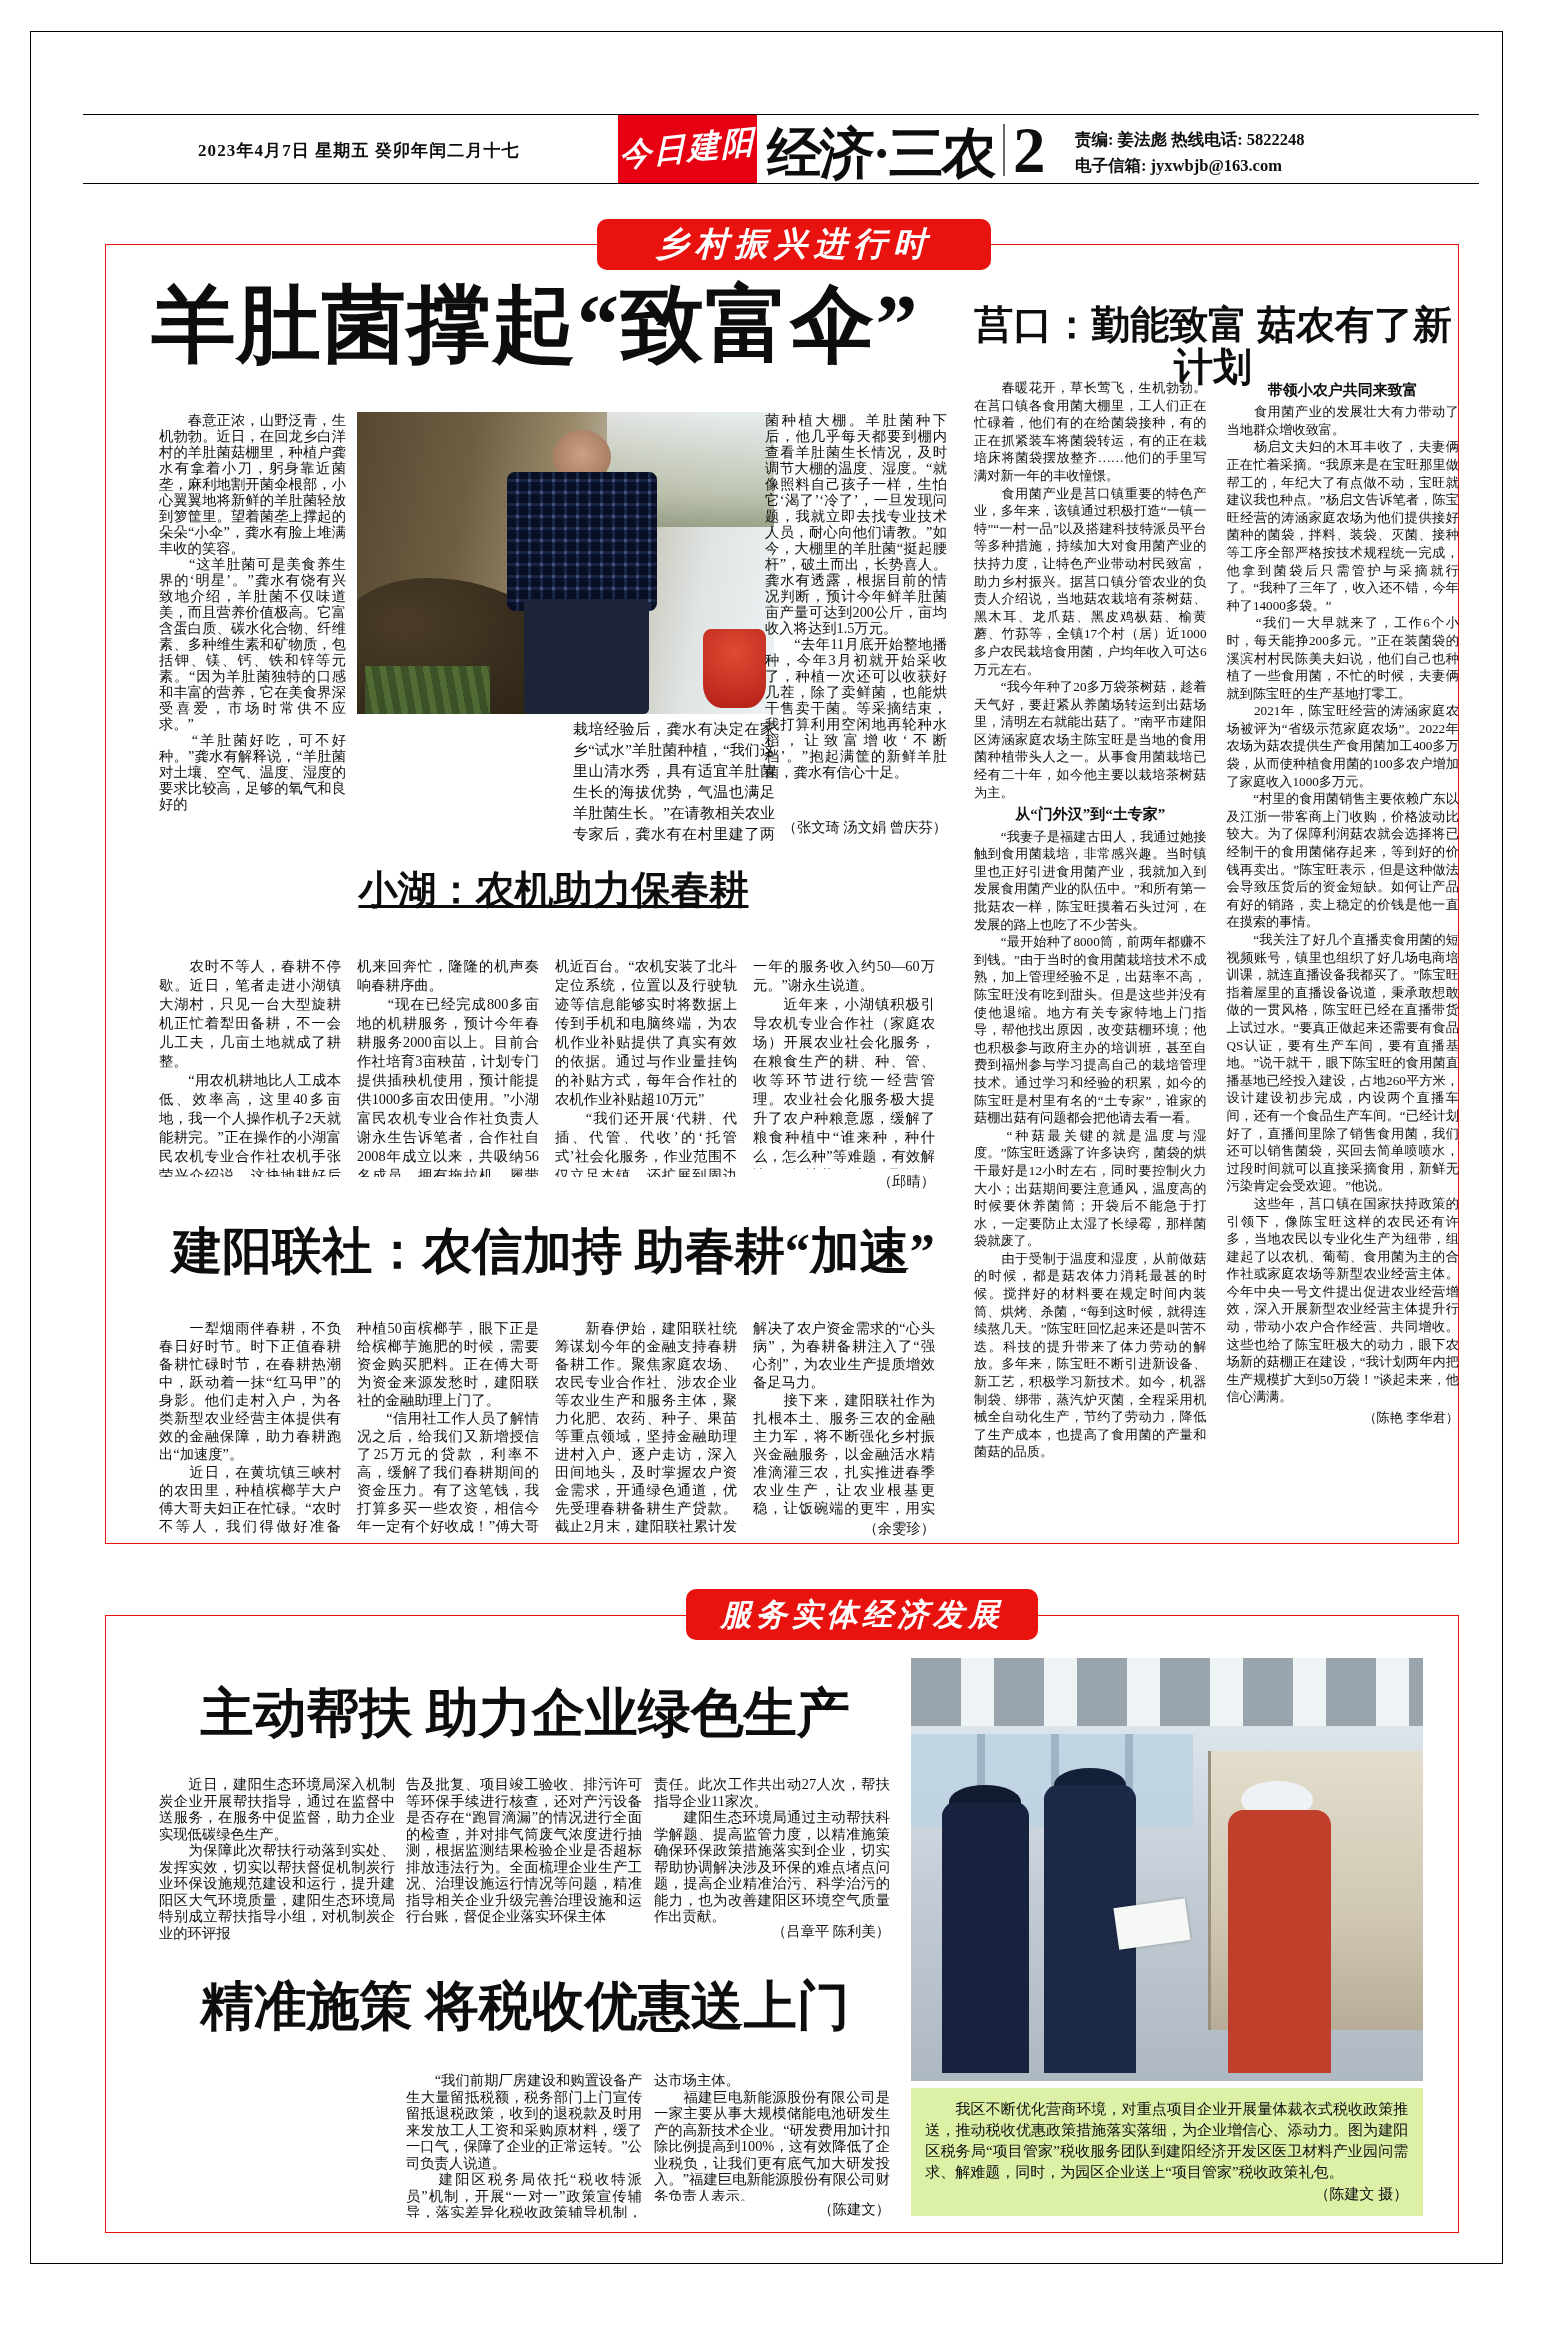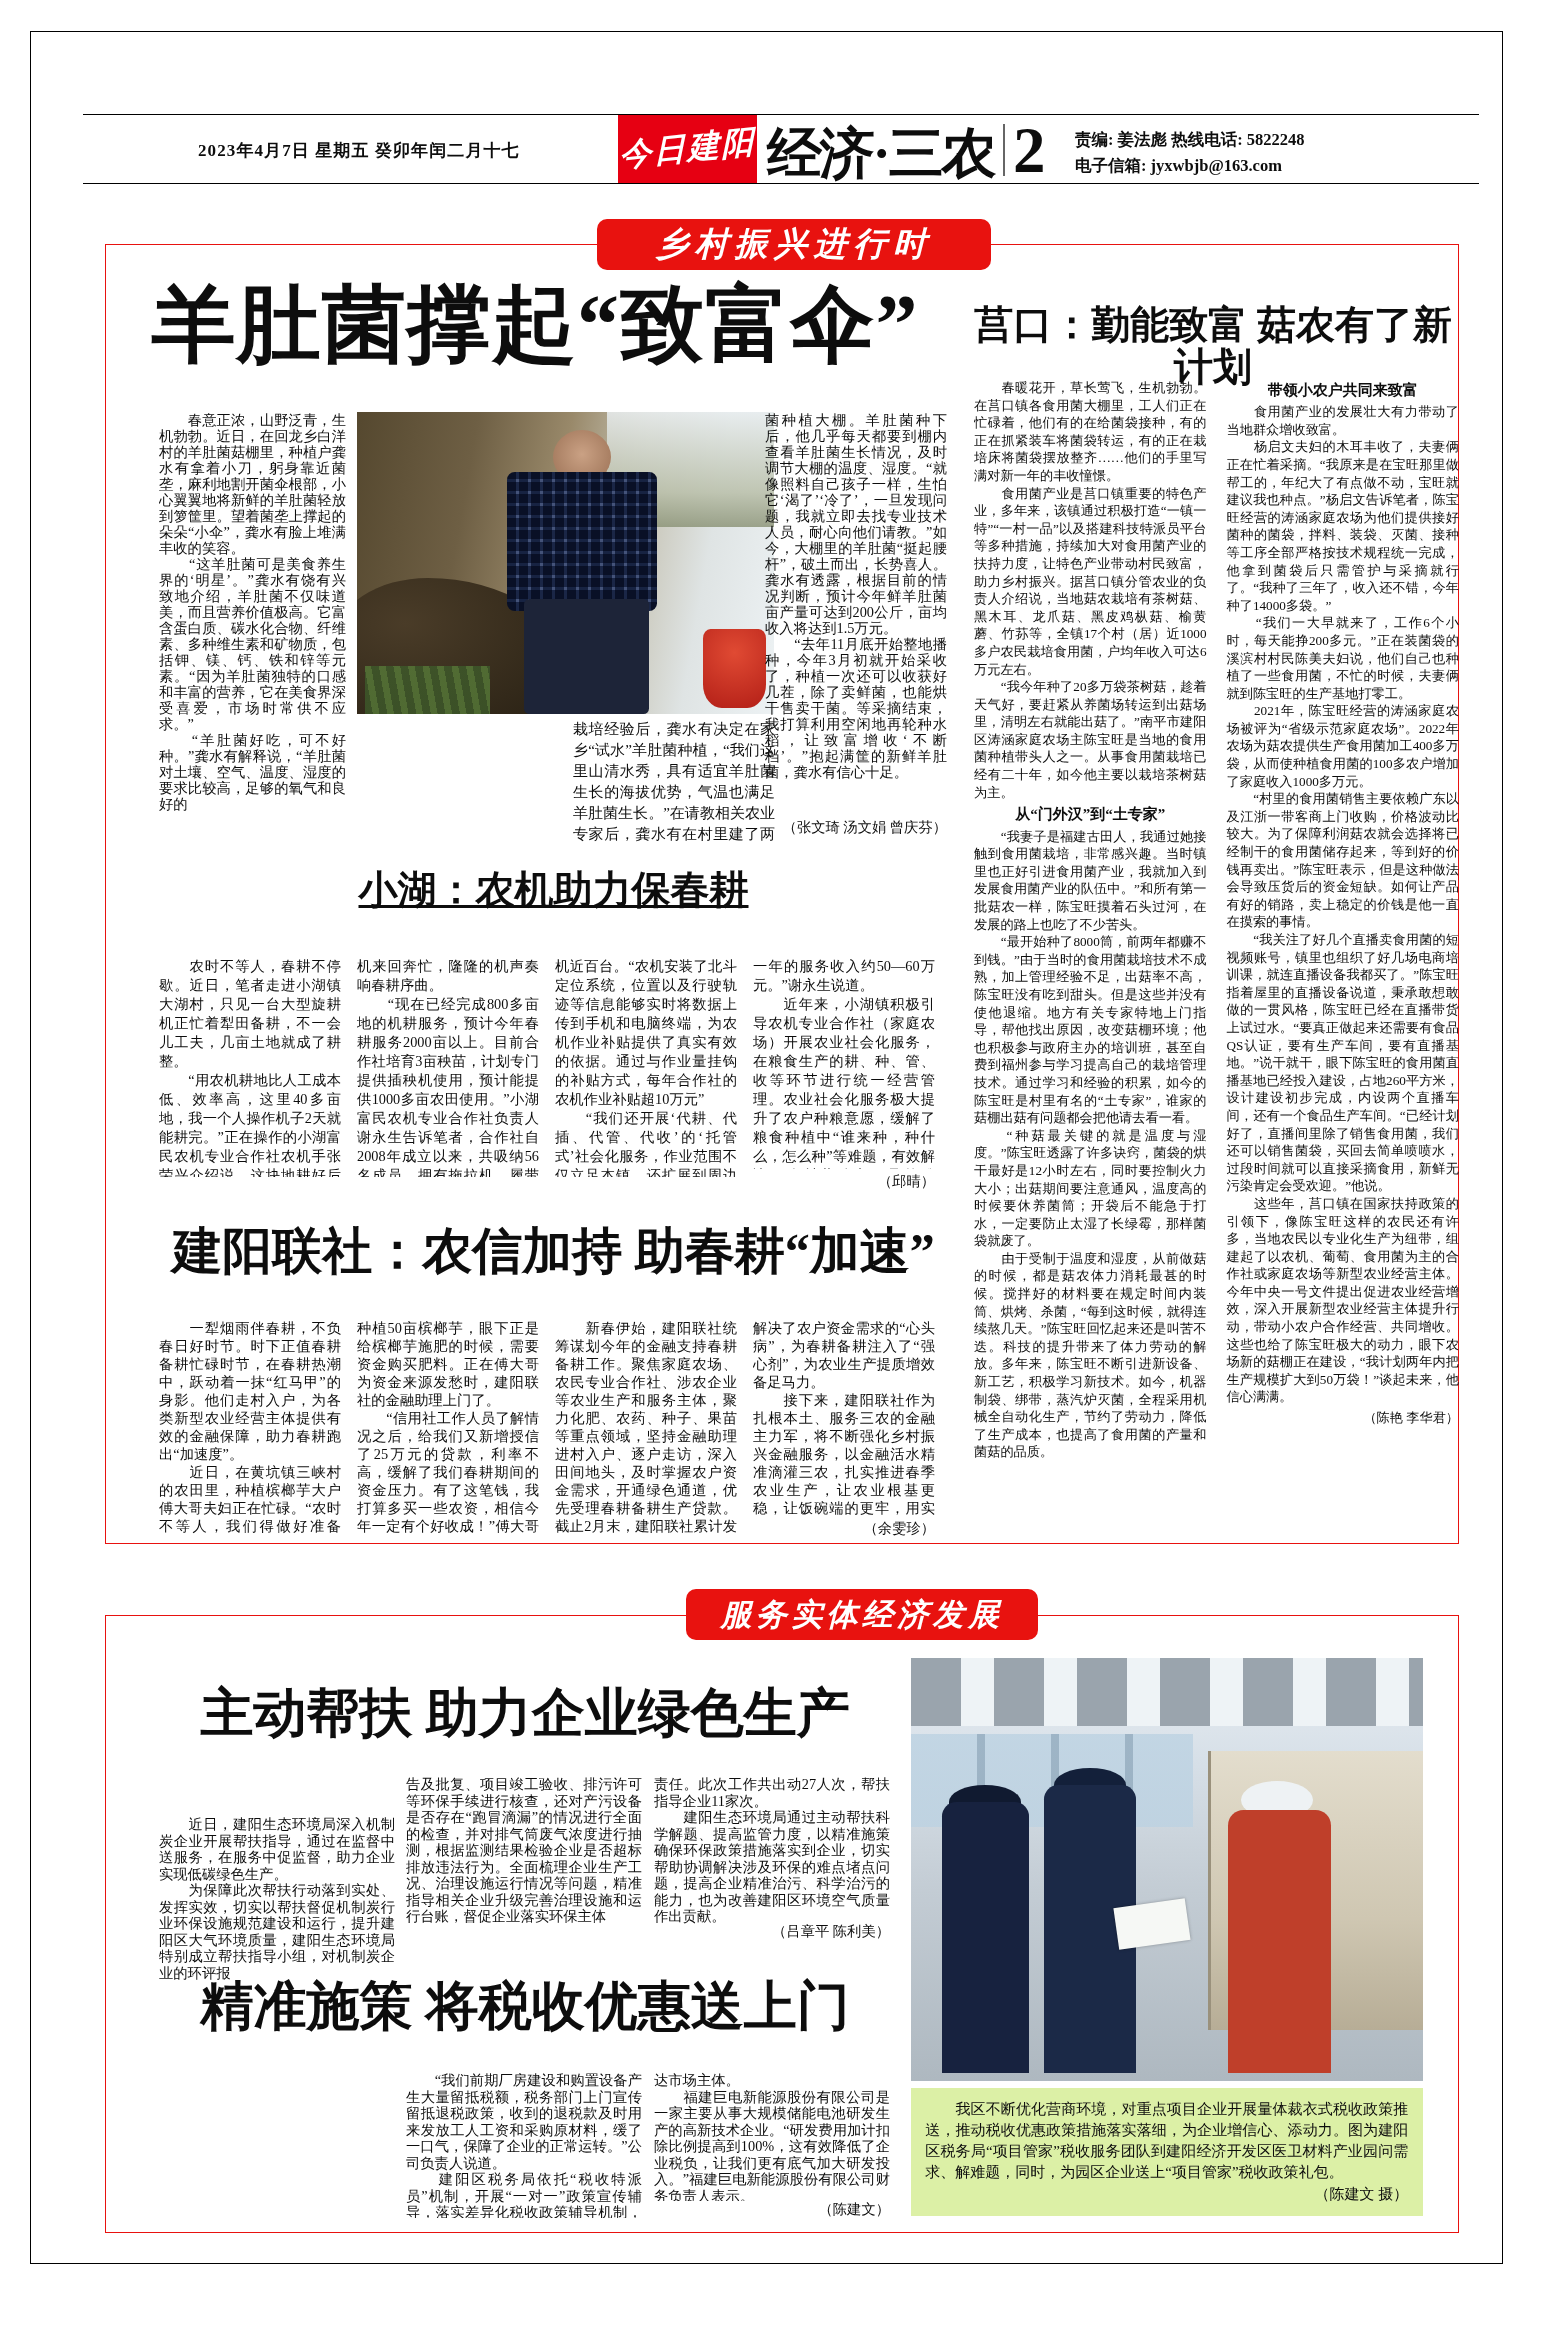--- a/index.html
+++ b/index.html
@@ -153,21 +153,21 @@
 　　“信用社工作人员了解情况之后，给我们又新增授信了25万元的贷款，利率不高，缓解了我们春耕期间的资金压力。有了这笔钱，我打算多买一些农资，相信今年一定有个好收成！”傅大哥开心的说。</div>
   <div class="abs body-col4" style="left:555px;top:1319px;width:182px;height:215px;">　　新春伊始，建阳联社统筹谋划今年的金融支持春耕备耕工作。聚焦家庭农场、农民专业合作社、涉农企业等农业生产和服务主体，聚力化肥、农药、种子、果苗等重点领域，坚持金融助理进村入户、逐户走访，深入田间地头，及时掌握农户资金需求，开通绿色通道，优先受理春耕备耕生产贷款。截止2月末，建阳联社累计发放涉农贷款超30亿元，帮助村民化解了资金难题，</div>
   <div class="abs body-col4" style="left:753px;top:1319px;width:182px;height:198px;">解决了农户资金需求的“心头病”，为春耕备耕注入了“强心剂”，为农业生产提质增效备足马力。
 　　接下来，建阳联社作为扎根本土、服务三农的金融主力军，将不断强化乡村振兴金融服务，以金融活水精准滴灌三农，扎实推进春季农业生产，让农业根基更稳，让饭碗端的更牢，用实际行动助力乡村振兴。</div>
   <div class="abs byline" style="left:753px;top:1519px;width:182px;">（余雯珍）</div>
 
   <div class="abs secbox" style="left:105px;top:1615px;width:1352px;height:616px;"></div>
   <div class="abs headline h-env" style="left:159px;top:1685px;width:732px;">主动帮扶 助力企业绿色生产</div>
 
   <div class="abs banner b2" style="left:686px;top:1589px;width:352px;height:51px;">服务实体经济发展</div>
-  <div class="abs body-col5" style="left:159px;top:1776px;width:236px;height:165px;margin-top:40px;">　　近日，建阳生态环境局深入机制炭企业开展帮扶指导，通过在监督中送服务，在服务中促监督，助力企业实现低碳绿色生产。
+  <div class="abs body-col5" style="left:159px;top:1776px;width:236px;height:165px;">　　近日，建阳生态环境局深入机制炭企业开展帮扶指导，通过在监督中送服务，在服务中促监督，助力企业实现低碳绿色生产。
 　　为保障此次帮扶行动落到实处、发挥实效，切实以帮扶督促机制炭行业环保设施规范建设和运行，提升建阳区大气环境质量，建阳生态环境局特别成立帮扶指导小组，对机制炭企业的环评报</div>
   <div class="abs body-col5" style="left:406px;top:1776px;width:236px;height:165px;">告及批复、项目竣工验收、排污许可等环保手续进行核查，还对产污设备是否存在“跑冒滴漏”的情况进行全面的检查，并对排气筒废气浓度进行抽测，根据监测结果检验企业是否超标排放违法行为。全面梳理企业生产工况、治理设施运行情况等问题，精准指导相关企业升级完善治理设施和运行台账，督促企业落实环保主体</div>
   <div class="abs body-col5" style="left:654px;top:1776px;width:236px;height:149px;">责任。此次工作共出动27人次，帮扶指导企业11家次。
 　　建阳生态环境局通过主动帮扶科学解题、提高监管力度，以精准施策确保环保政策措施落实到企业，切实帮助协调解决涉及环保的难点堵点问题，提高企业精准治污、科学治污的能力，也为改善建阳区环境空气质量作出贡献。</div>
   <div class="abs byline" style="left:654px;top:1922px;width:236px;">（吕章平 陈利美）</div>
 
   <div class="abs photo2" style="left:911px;top:1658px;width:512px;height:423px;">
     <div class="abs p2-ceil"></div>
     <div class="abs p2-win"></div>
     <div class="abs p2-mach"></div>

